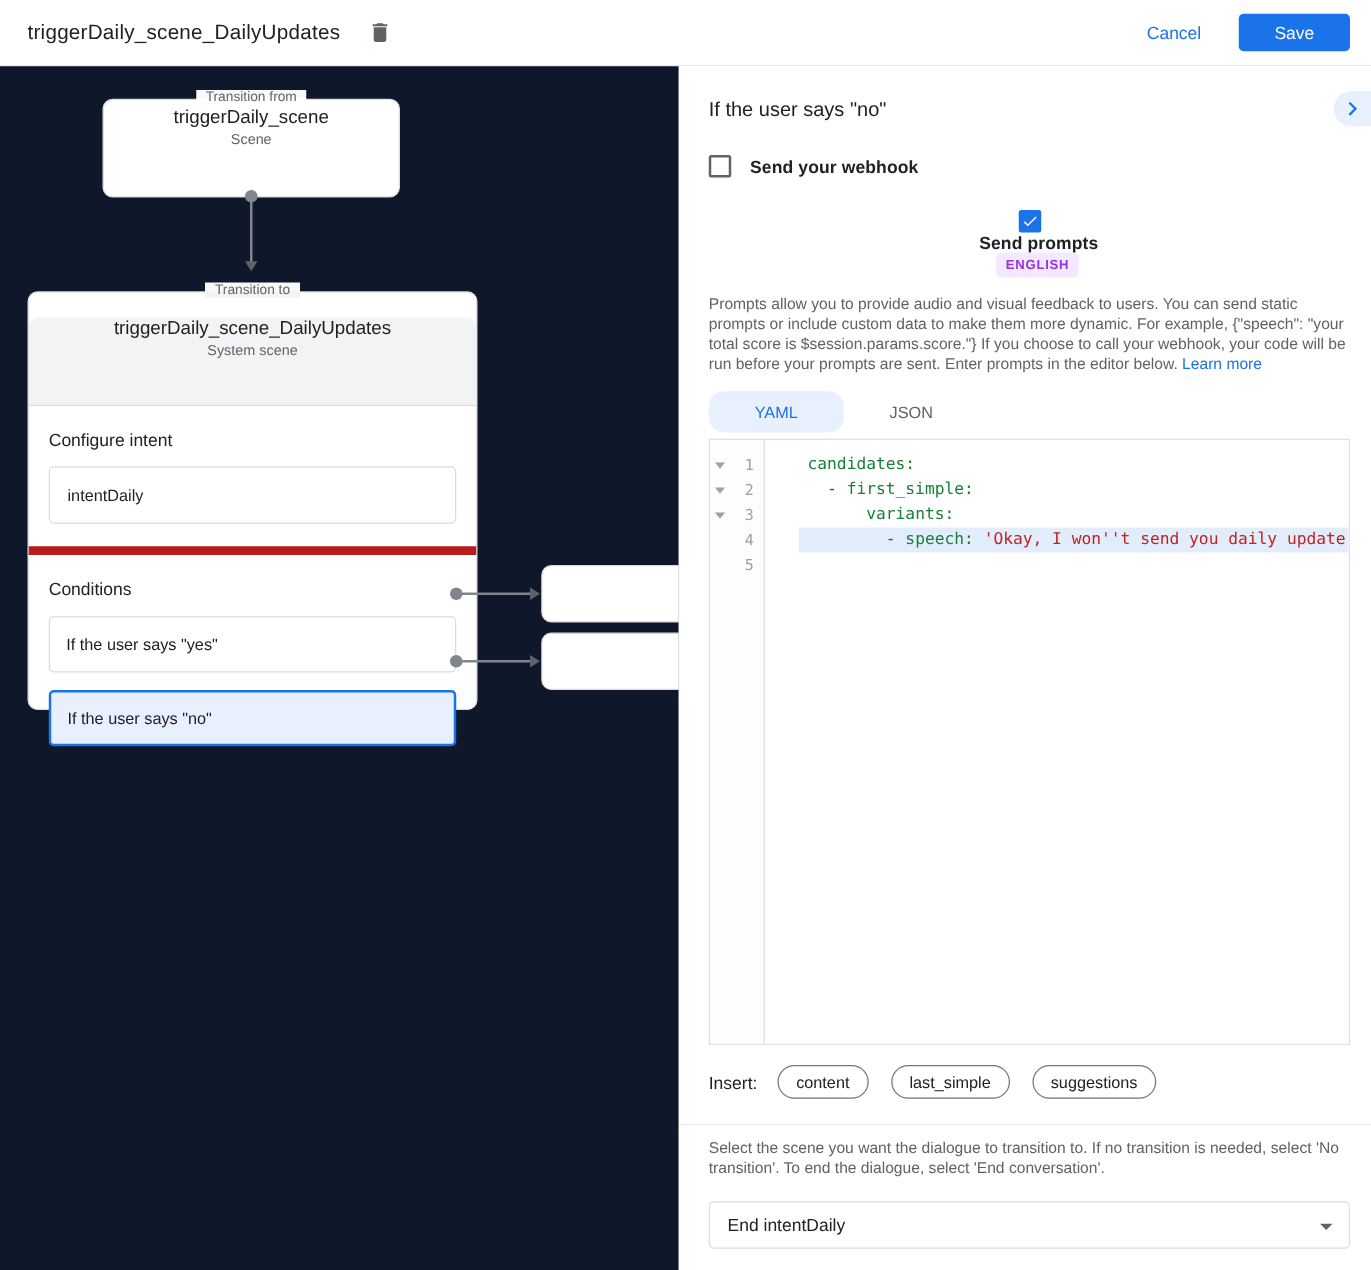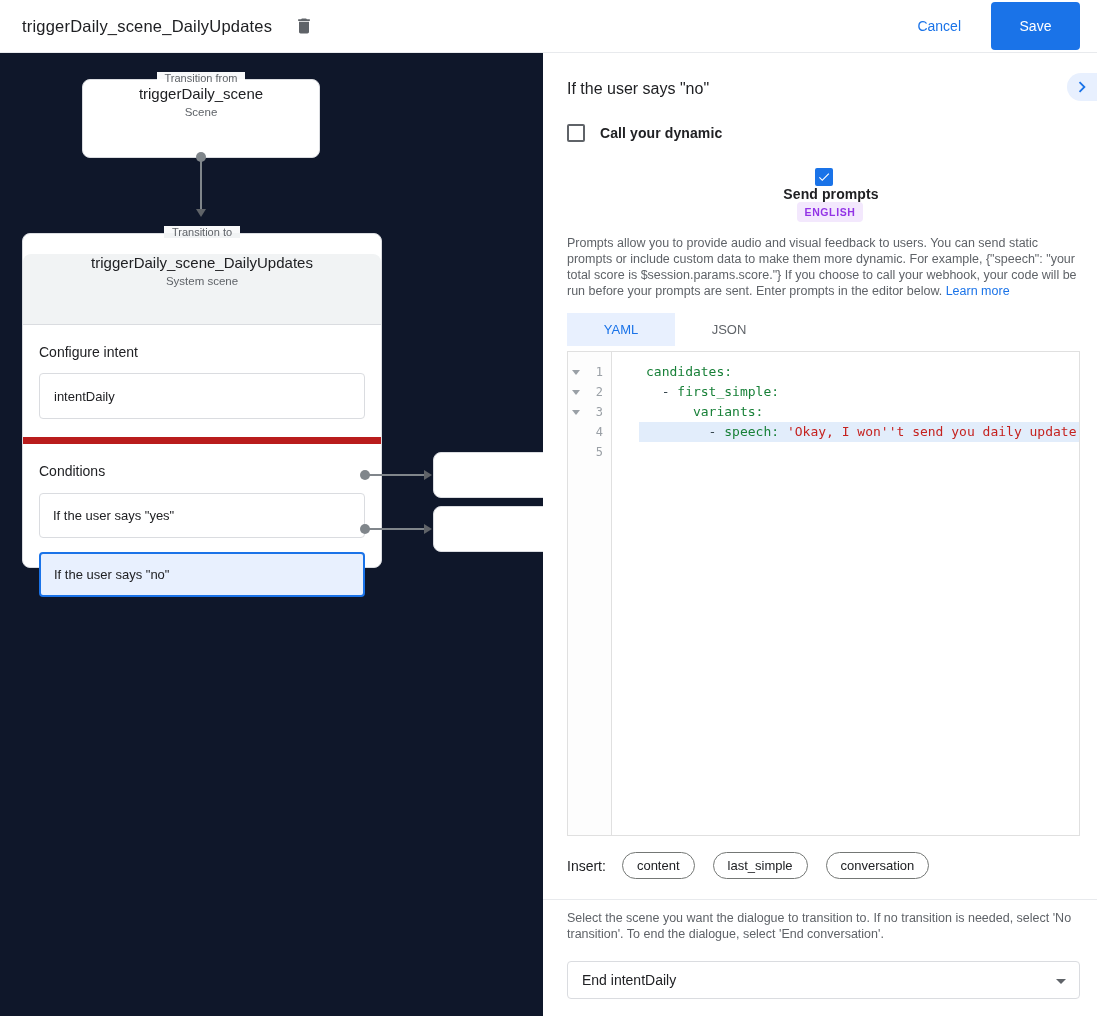--- a/index.html
+++ b/index.html
@@ -8,21 +8,21 @@
 
   
   .topbar { height:53px; background:#fff; border-bottom:1px solid #e8eaed;
     display:flex; align-items:center; padding:0 17px 0 22px; }
   .topbar-title { font-size:16.5px; font-weight:500; letter-spacing:.2px; }
   .trash-btn { margin-left:20px; width:24px; height:24px; border:none; background:none;
     cursor:pointer; display:flex; align-items:center; justify-content:center; }
   .topbar-spacer { flex:1; }
   .cancel-btn { border:none; background:none; color:#1a73e8; font-size:14px; font-weight:500;
     cursor:pointer; padding:8px 16px; font-family:inherit; }
-  .save-btn { margin-left:14px; width:89px; height:48px; background:#1a73e8; color:#fff;
+  .save-btn { margin-left:14px; width:89px; height:30px; background:#1a73e8; color:#fff;
     border:none; border-radius:4px; font-size:14px; font-weight:500; cursor:pointer;
     font-family:inherit; }
 
   
   .main { display:flex; height:963px; }
   .canvas { position:relative; width:543px; background:#0f172a; overflow:hidden; flex:none; }
   .panel { position:relative; width:554px; background:#fff; padding:0 17px 0 24px;
     overflow:hidden; }
 
   
@@ -81,21 +81,21 @@
     align-items:center; justify-content:center; }
   .check-label { margin-left:15px; font-size:14px; font-weight:700; letter-spacing:.1px; }
   .lang-badge { margin-left:13px; background:#f3e8fd; color:#9334e6; font-size:10.5px;
     font-weight:700; letter-spacing:.6px; padding:4px 8px; border-radius:4px; }
 
   .desc { margin-top:13px; font-size:12.5px; line-height:16px; color:#5f6368; max-width:515px; }
   .link { color:#1a73e8; text-decoration:none; cursor:pointer; }
 
   .tabs { margin-top:14px; display:flex; }
   .tab { width:108px; height:33px; display:flex; align-items:center; justify-content:center;
-    font-size:13px; font-weight:500; color:#5f6368; cursor:pointer; }
+    font-size:13px; font-weight:500; color:#5f6368; cursor:pointer;border-radius:12px; }
   .tab.active { background:#e8f0fe; color:#1a73e8; }
 
   .editor { margin-top:5px; height:485px; border:1px solid #e0e0e0; display:flex;
     font-family:"DejaVu Sans Mono", monospace; font-size:13px; line-height:20px;
     overflow:hidden; background:#fff; }
   .gutter { width:44px; flex:none; border-right:1px solid #e0e0e0; background:#fdfdfd;
     padding-top:10px; }
   .gutter-row { position:relative; height:20px; text-align:right; padding-right:8px;
     color:#9aa0a6; font-size:12px; }
   .fold { position:absolute; left:4px; top:8px; width:0; height:0;
@@ -197,21 +197,21 @@
         <svg width="22" height="22" viewBox="0 0 24 24">
             <path fill="#1a73e8" d="M10 6L8.59 7.41 13.17 12l-4.58 4.59L10 18l6-6z"></path>
           </svg>
       </span>
     </button>
 
     <div class="panel-title-row">If the user says "no"</div>
 
     <div class="check-row webhook">
       <div class="checkbox"></div>
-      <div class="check-label">Call your dynamic</div>
+      <div class="check-label">Send your webhook</div>
     </div>
 
     <div class="check-row prompts">
       <div class="checkbox checked">
         <span style="display:flex;">
           <svg width="14" height="14" viewBox="0 0 24 24">
               <path fill="#fff" d="M9 16.2L4.8 12l-1.4 1.4L9 19 21 7l-1.4-1.4z"></path>
             </svg>
         </span>
       </div>
@@ -240,21 +240,21 @@
         <div class="code-line"><span class="tok-plain">      </span><span class="tok-key">variants:</span></div>
         <div class="code-line hl"><span class="tok-plain">        - </span><span class="tok-key">speech: </span><span class="tok-str">'Okay, I won''t send you daily update</span></div>
         <div class="code-line"></div>
       </div>
     </div>
 
     <div class="insert-row">
       <div class="insert-label">Insert:</div>
       <button class="chip">content</button>
       <button class="chip">last_simple</button>
-      <button class="chip">conversation</button>
+      <button class="chip">suggestions</button>
     </div>
 
     <div class="panel-divider"></div>
 
     <div class="transition-desc">Select the scene you want the dialogue to transition to. If no transition is needed, select 'No transition'. To end the dialogue, select 'End conversation'.</div>
 
     <div class="dropdown">
       <span>End intentDaily</span>
       <span class="caret"></span>
     </div>

